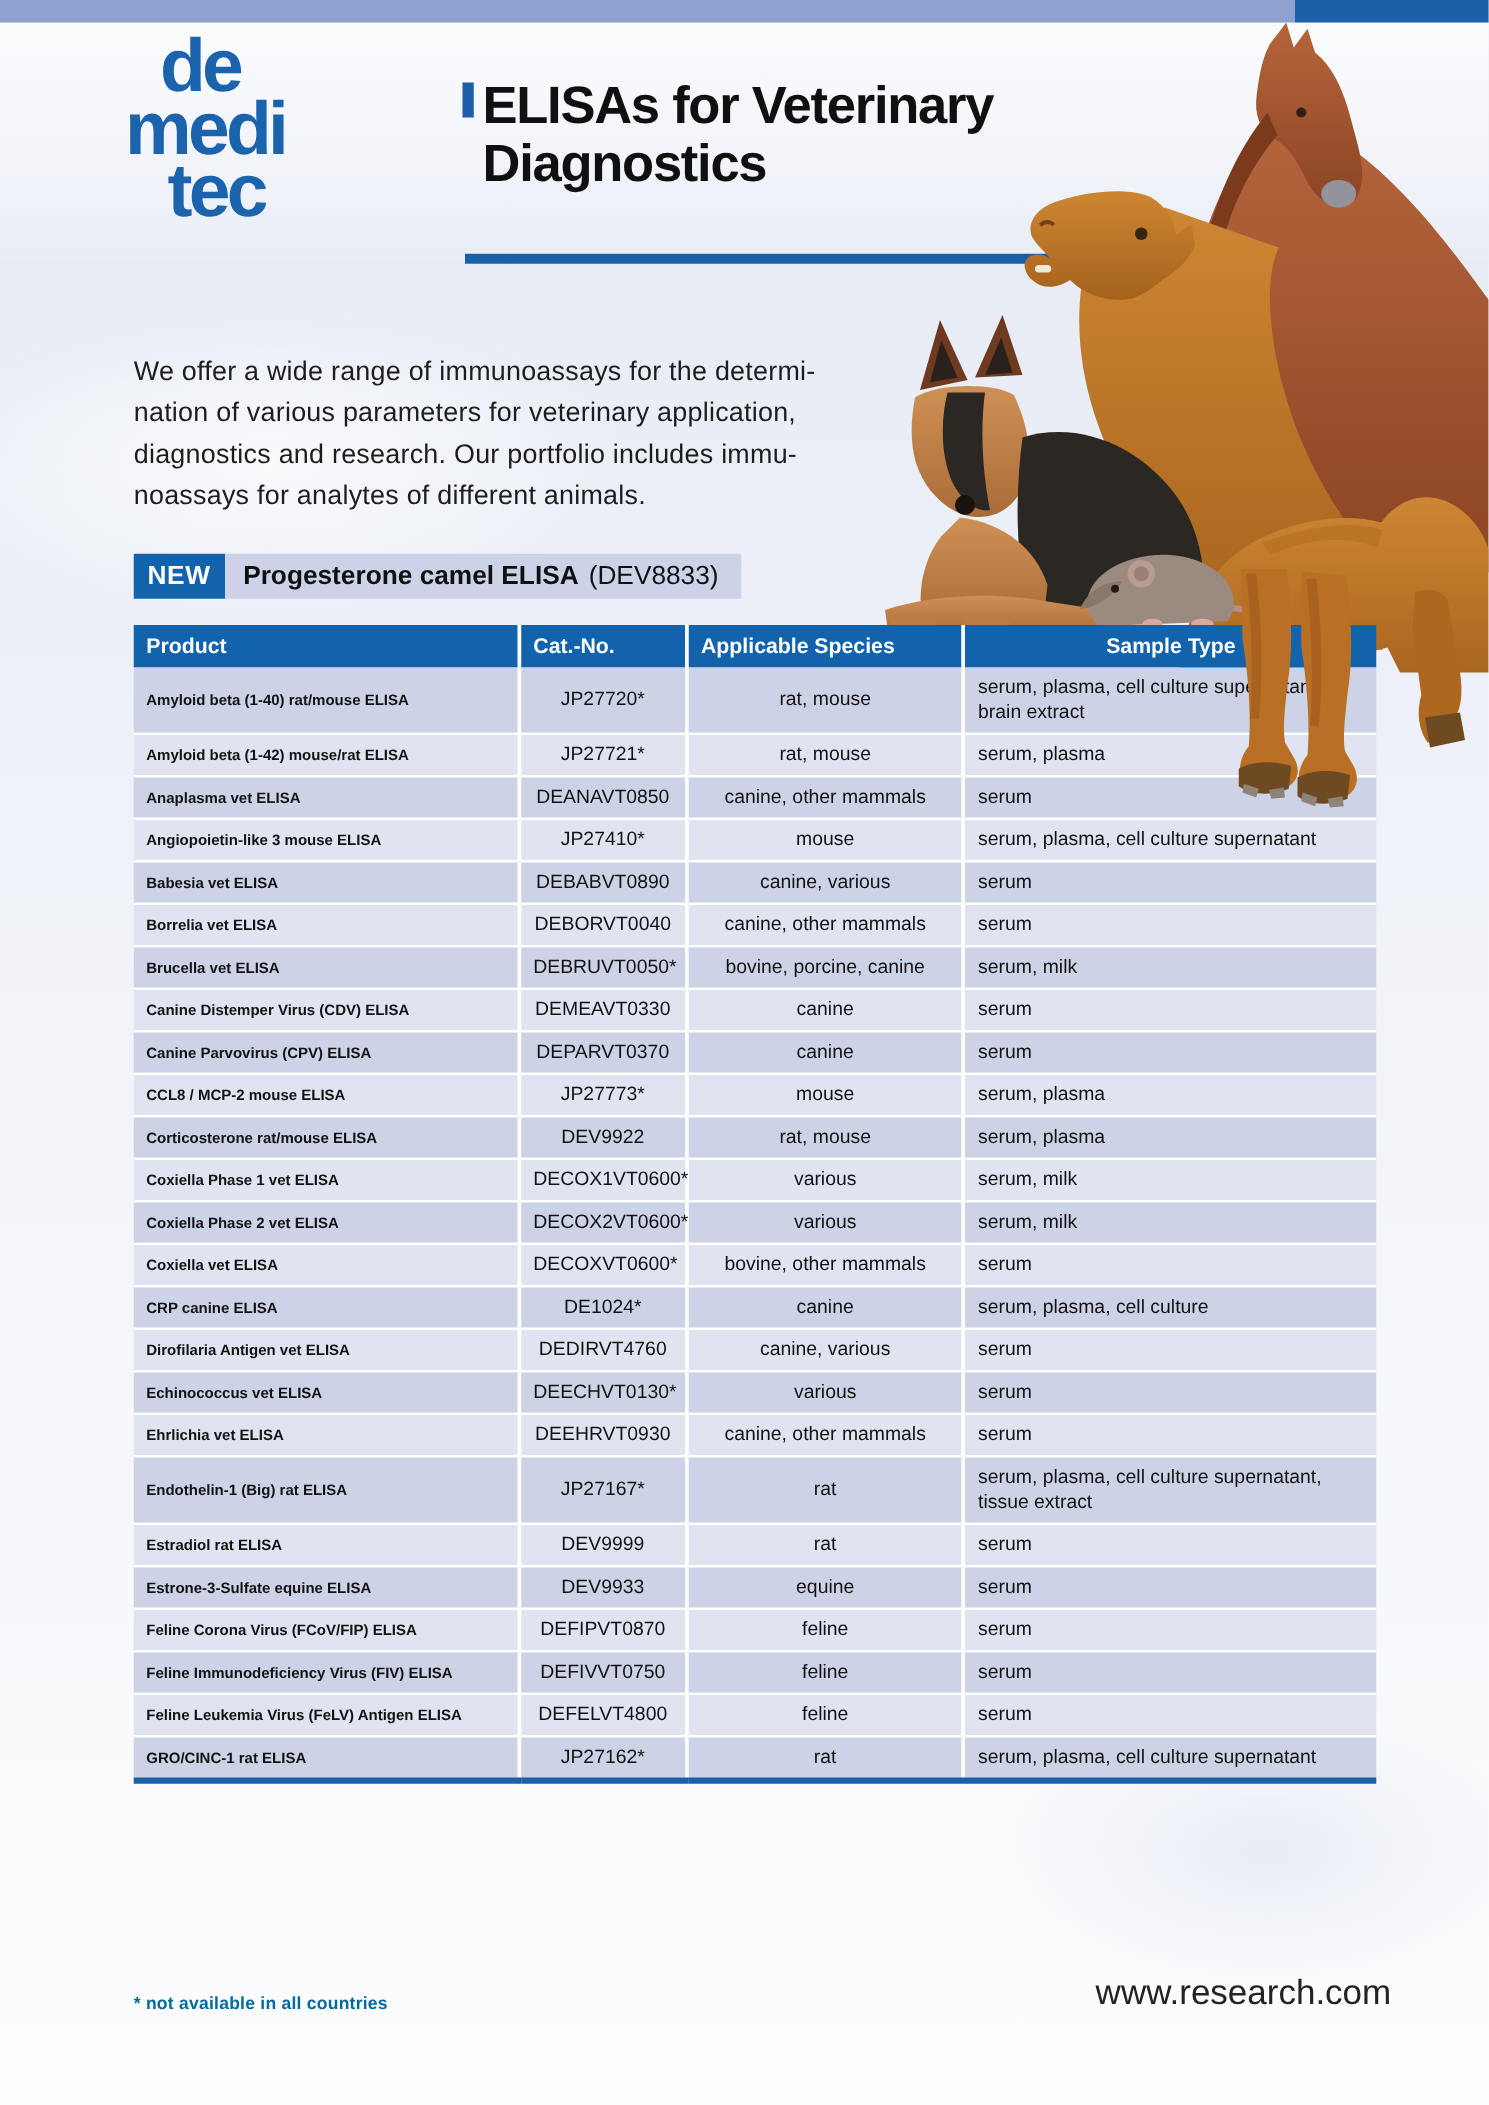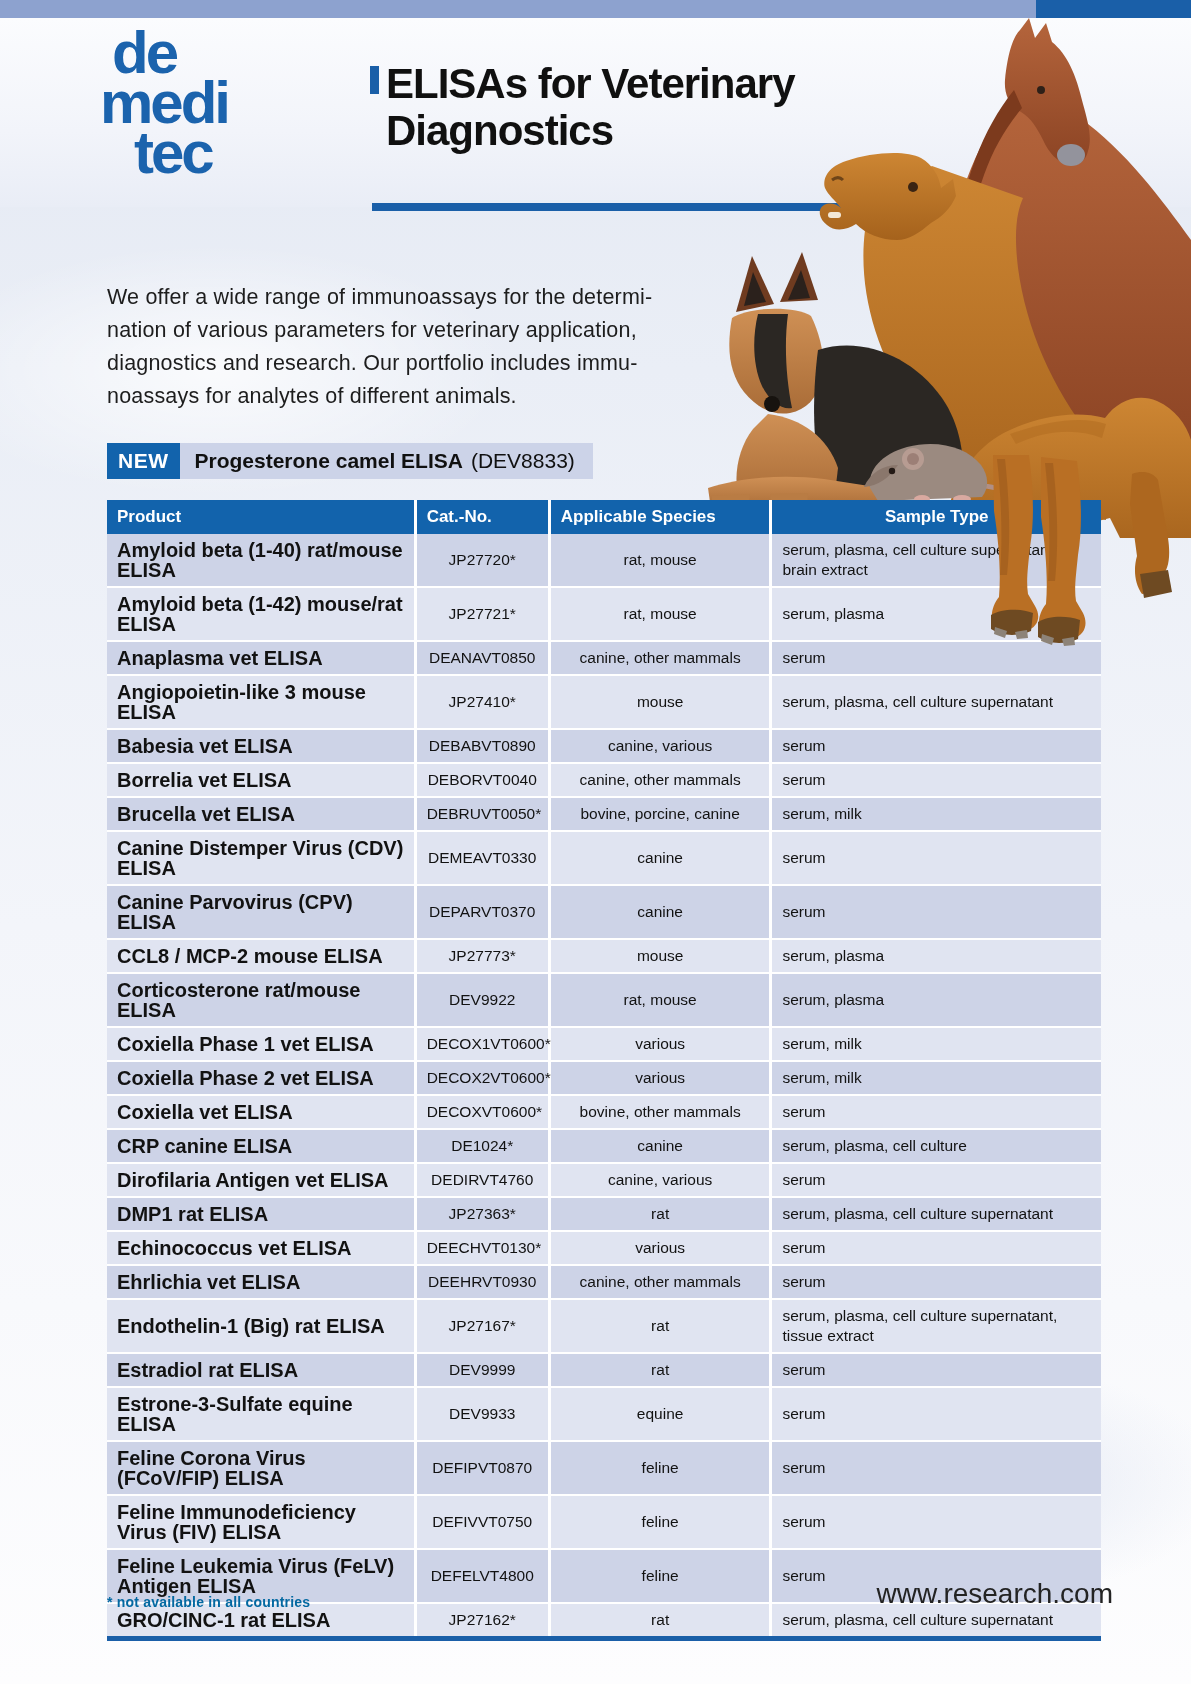--- a/index.html
+++ b/index.html
@@ -28,21 +28,21 @@
   .topbar{position:absolute;left:0;top:0;width:1036px;height:18px;background:var(--topbar-blue);z-index:2;}
   .topbar-corner{position:absolute;left:1036px;top:0;width:155px;height:18px;background:var(--dark-blue);z-index:2;}
   .header-zone{
     position:absolute;left:0;top:18px;width:1191px;height:189px;z-index:0;
     background:linear-gradient(180deg,#fbfcfe 0%,#f2f4fa 60%,#e9edf6 100%);
   }
   .logo{
     position:absolute;left:100px;top:28px;z-index:2;
     color:var(--logo-blue);font-weight:bold;font-size:60px;line-height:50px;letter-spacing:-3px;
   }
-  .logo .l1{margin-left:12px;}
+  .logo .l1{margin-left:28px;}
   .logo .l3{margin-left:34px;}
   .title-block{position:absolute;left:370px;top:60px;z-index:2;color:#101010;}
   .title-mark{display:inline-block;width:9px;height:28px;background:var(--dark-blue);margin-right:7px;vertical-align:4px;}
   .title-line{font-size:42px;font-weight:bold;line-height:47px;letter-spacing:-1px;display:inline;}
   .title-line2{font-size:42px;font-weight:bold;line-height:47px;letter-spacing:-1px;padding-left:16px;}
   .title-underline{position:absolute;left:372px;top:203px;width:592px;height:8px;background:var(--dark-blue);z-index:0;}
   .intro{
     position:absolute;left:107px;top:281px;z-index:2;width:620px;
     font-size:21.5px;line-height:33px;color:#1d1d1d;white-space:pre-line;letter-spacing:.2px;
   }
@@ -70,21 +70,21 @@
     background:var(--accent-blue);color:#fff;font-size:17px;font-weight:bold;
     padding:7px 10px;text-align:left;border-left:3px solid #fff;
   }
   table.catalog th:first-child{border-left:none;text-align:left;}
   table.catalog th.h-sample{text-align:center;}
   table.catalog td{
     font-size:15.5px;line-height:20px;color:#121212;vertical-align:middle;
     padding:6px 10px;border-left:3px solid #fff;border-bottom:2.5px solid #fff;
   }
   table.catalog td:first-child{border-left:none;}
-  table.catalog td.product{font-weight:bold;font-size:20px;}
+  table.catalog td.product{font-weight:bold;font-size:12px;}
   table.catalog td.cat,table.catalog td.species{text-align:center;}
   table.catalog tbody tr:nth-child(odd) td{background:var(--row-dark);}
   table.catalog tbody tr:nth-child(even) td{background:var(--row-light);}
   table.catalog tbody tr:last-child td{border-bottom:5px solid var(--dark-blue);}
   .footnote{position:absolute;left:107px;top:1594px;font-size:14px;font-weight:bold;color:#0369a1;z-index:2;letter-spacing:.2px;}
   .site-url{position:absolute;right:78px;top:1578px;font-size:28px;color:#232323;z-index:2;text-decoration:none;}
 </style>
 </head>
 <body>
 
@@ -306,26 +306,20 @@
     <td class="sample">serum, plasma, cell culture</td>
   </tr>
 
   <tr>
     <td class="product">Dirofilaria Antigen vet ELISA</td>
     <td class="cat">DEDIRVT4760</td>
     <td class="species">canine, various</td>
     <td class="sample">serum</td>
   </tr>
 
-  <tr>
-    <td class="product">DMP1 rat ELISA</td>
-    <td class="cat">JP27363*</td>
-    <td class="species">rat</td>
-    <td class="sample">serum, plasma, cell culture supernatant</td>
-  </tr>
 
   <tr>
     <td class="product">Echinococcus vet ELISA</td>
     <td class="cat">DEECHVT0130*</td>
     <td class="species">various</td>
     <td class="sample">serum</td>
   </tr>
 
   <tr>
     <td class="product">Ehrlichia vet ELISA</td>

